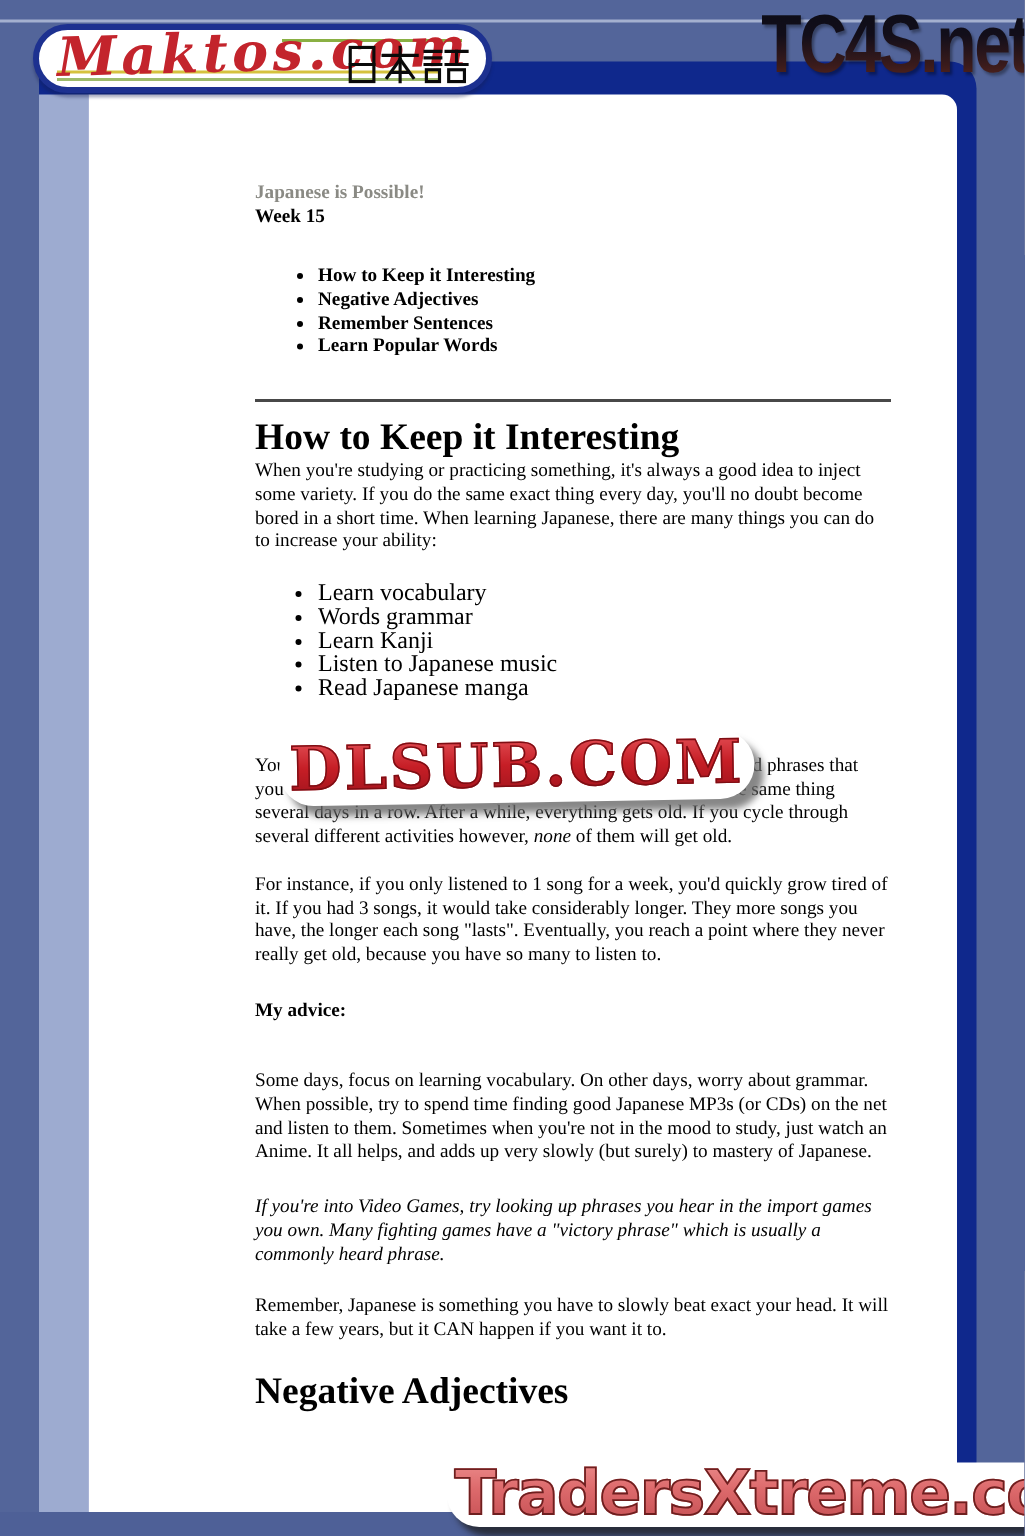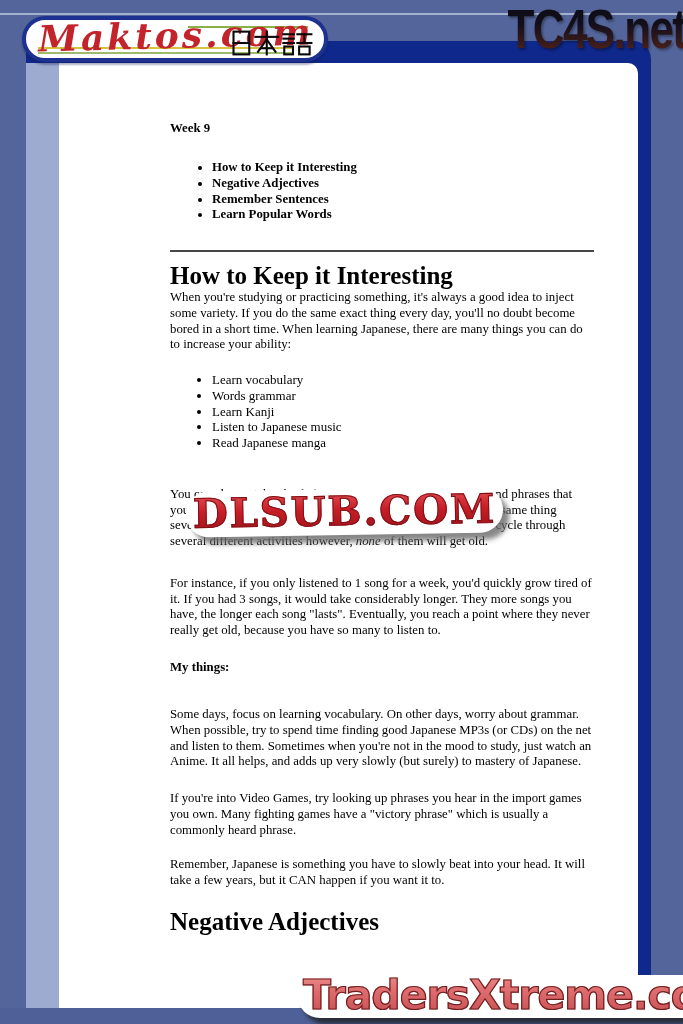--- a/index.html
+++ b/index.html
@@ -76,41 +76,42 @@
 
   
   .series{margin:0;font-size:12.8px;line-height:16px;font-weight:bold;color:var(--series_gray,#8A8A84);}
   .week{margin:0;font-size:12.8px;line-height:16px;font-weight:bold;}
   h1.part{margin:18px 0 0;font-size:28px;line-height:32px;font-weight:bold;}
   ul.toc{margin:24px 0 0;padding:0 0 0 42px;font-size:12.8px;line-height:15.8px;font-weight:bold;}
   hr.divider{margin:27px 0 0;border:none;border-top:2px solid #484848;height:0;}
   h2.keep{margin:9px 0 0;font-size:25px;line-height:29px;font-weight:bold;}
   p{margin:0;font-size:12.8px;line-height:15.7px;}
   .p-intro{}
-  ul.activities{margin:19px 0 0;padding:0 0 0 42px;font-size:13px;line-height:15.8px;}
+  ul.activities{margin:19px 0 0;padding:0 0 0 42px;font-size:16px;line-height:15.8px;}
   .p-cycle{margin-top:36px;}
-  .p-songs{margin-top:26px;}
+  .p-songs{margin-top:16px;}
   .advice{margin-top:21px;font-weight:bold;}
   .p-advice{margin-top:32px;}
-  .p-games{margin-top:21px;}
+  .p-games{margin-top:21px;font-style:italic;}
   .p-remember{margin-top:19px;}
   h2.neg{margin:18px 0 0;font-size:25px;line-height:29px;font-weight:bold;}
 </style>
 </head>
 <body>
 
 <div class="page">
 
   <div class="topline"></div>
   <div class="navy-card"></div>
   <div class="side-strip"></div>
 
   <div class="content-area">
     <div class="content-inner">
-      <p class="week">Week 9</p>
+      <p class="series">Japanese is Possible!</p>
+      <p class="week">Week 15</p>
 
 
       <ul class="toc">
         <li>How to Keep it Interesting</li>
         <li>Negative Adjectives</li>
         <li>Remember Sentences</li>
         <li>Learn Popular Words</li>
       </ul>
 
       <hr class="divider">
@@ -124,27 +125,27 @@
         <li>Words grammar</li>
         <li>Learn Kanji</li>
         <li>Listen to Japanese music</li>
         <li>Read Japanese manga</li>
       </ul>
 
       <p class="p-cycle"><span>You can also watch subtitled Anime, and try to pull out words and phrases that you understand. The trick is to make sure you don't try to do the same thing several days in a row. After a while, everything gets old. If you cycle through several different activities however, </span><em>none</em><span> of them will get old.</span></p>
 
       <p class="p-songs">For instance, if you only listened to 1 song for a week, you'd quickly grow tired of it. If you had 3 songs, it would take considerably longer. They more songs you have, the longer each song "lasts". Eventually, you reach a point where they never really get old, because you have so many to listen to.</p>
 
-      <p class="advice">My things:</p>
+      <p class="advice">My advice:</p>
 
       <p class="p-advice">Some days, focus on learning vocabulary. On other days, worry about grammar. When possible, try to spend time finding good Japanese MP3s (or CDs) on the net and listen to them. Sometimes when you're not in the mood to study, just watch an Anime. It all helps, and adds up very slowly (but surely) to mastery of Japanese.</p>
 
       <p class="p-games">If you're into Video Games, try looking up phrases you hear in the import games you own. Many fighting games have a "victory phrase" which is usually a commonly heard phrase.</p>
 
-      <p class="p-remember">Remember, Japanese is something you have to slowly beat into your head. It will take a few years, but it CAN happen if you want it to.</p>
+      <p class="p-remember">Remember, Japanese is something you have to slowly beat exact your head. It will take a few years, but it CAN happen if you want it to.</p>
 
       <h2 class="neg">Negative Adjectives</h2>
     </div>
   </div>
 
   <div class="logo-pill">
     <div class="pill-line green-top"></div>
     <div class="pill-line yellow"></div>
     <div class="pill-line green-bot"></div>
     <span class="logo-script">Maktos.com</span>

